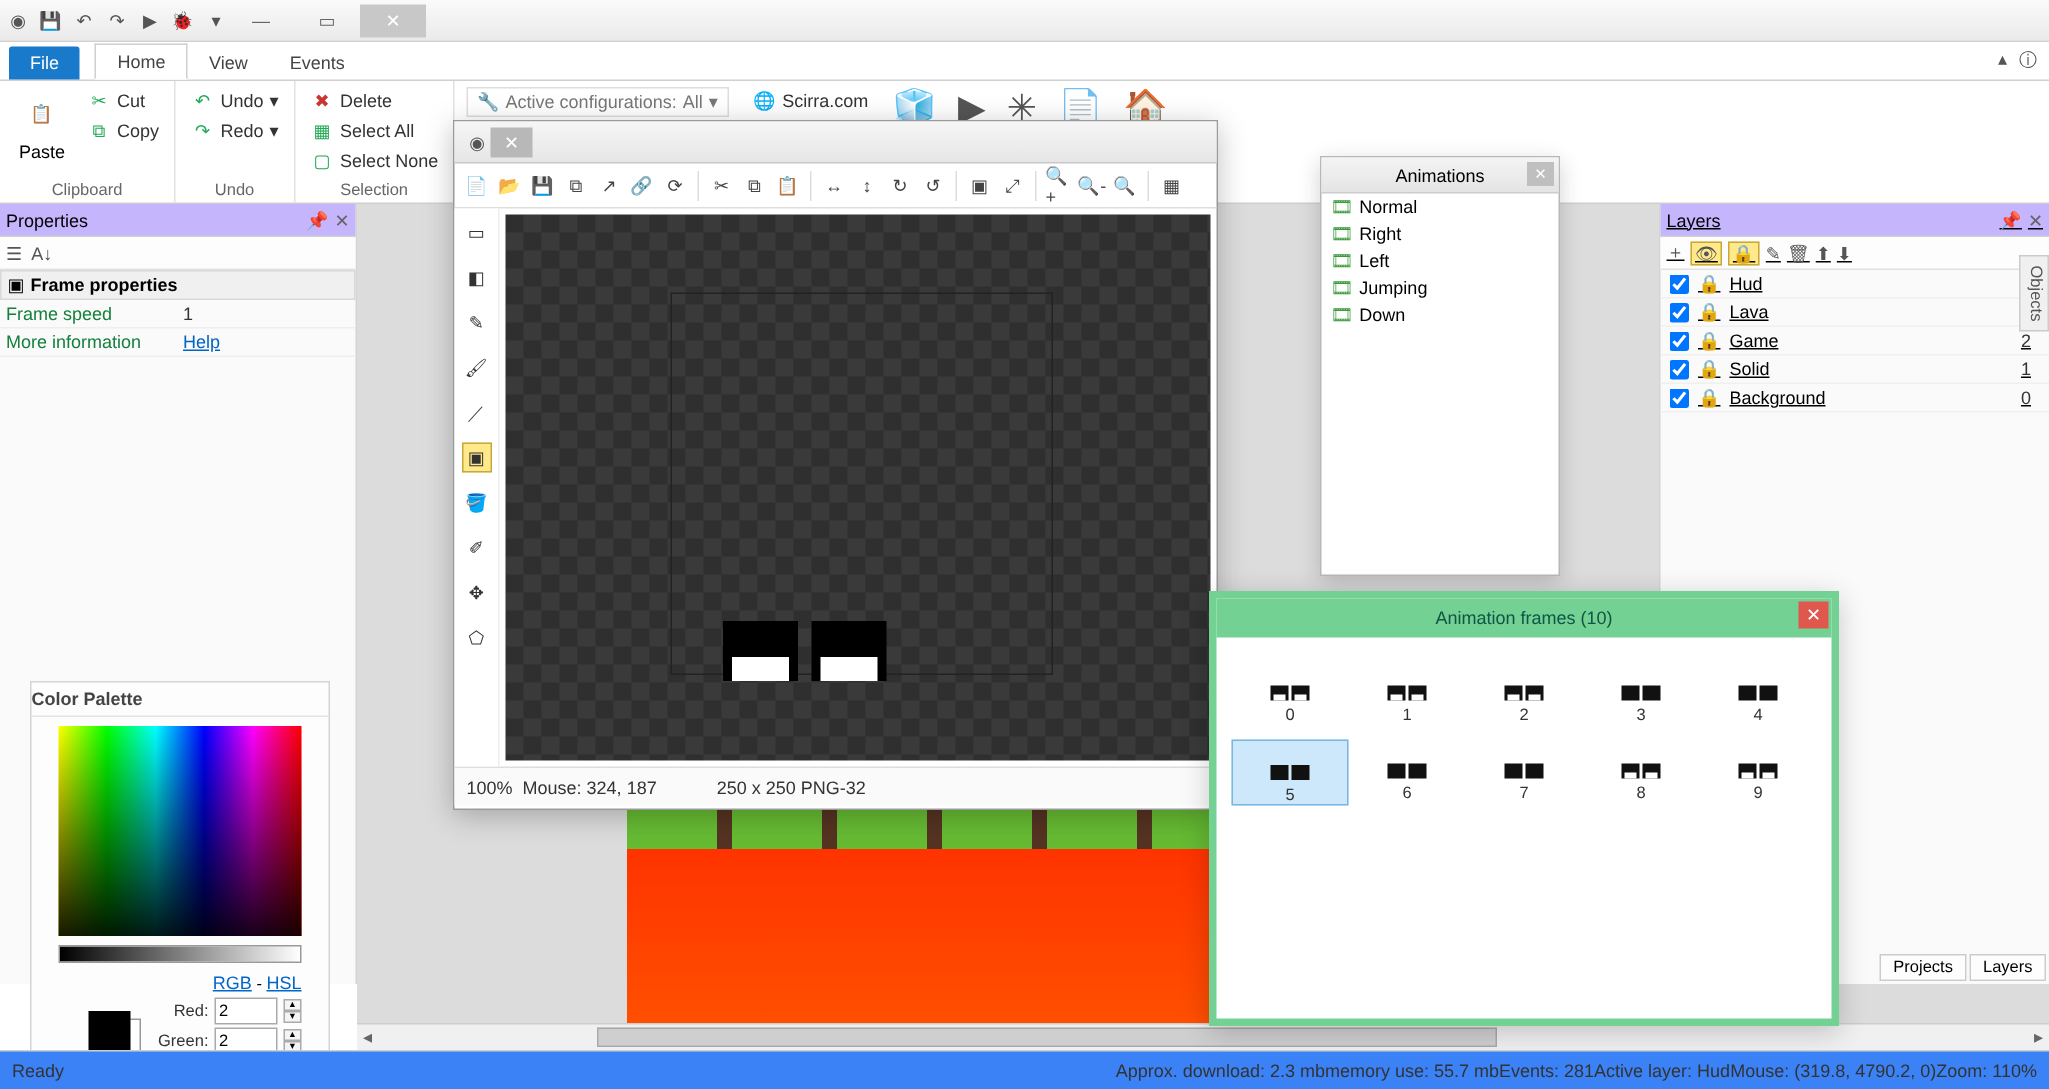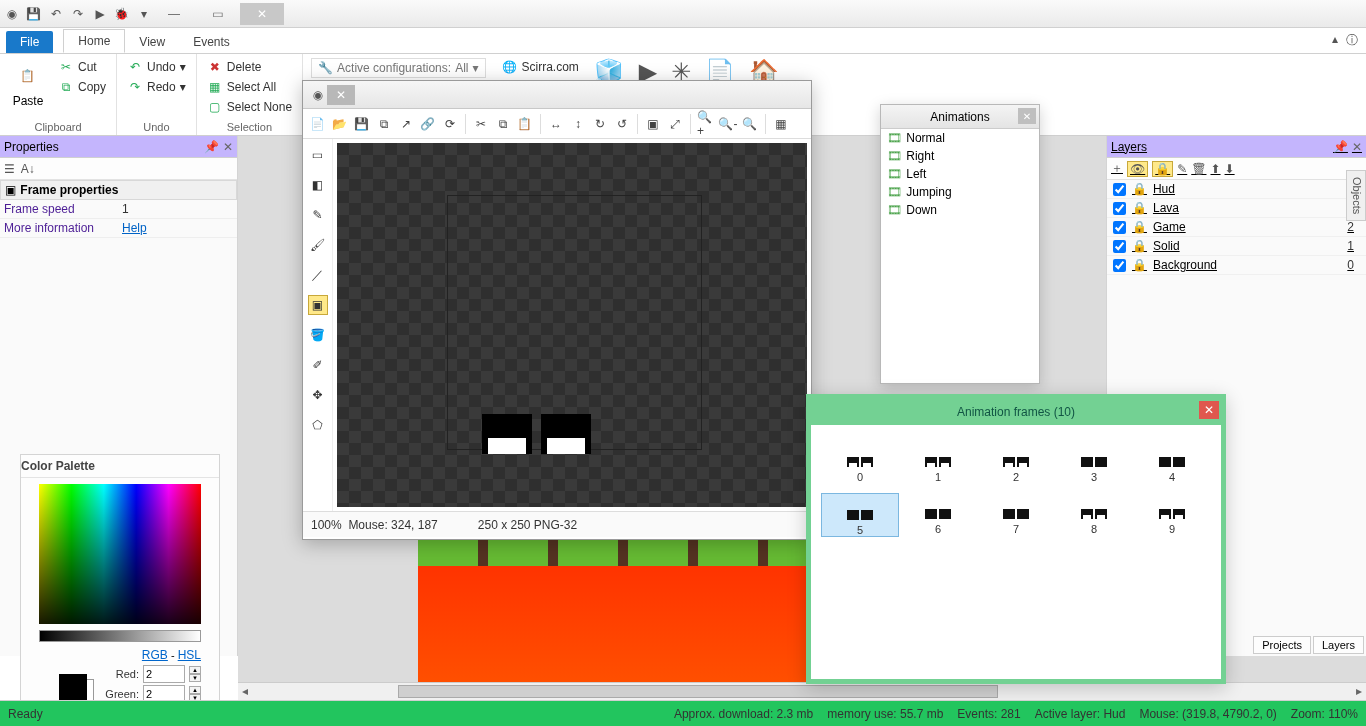--- a/index.html
+++ b/index.html
@@ -33,21 +33,21 @@
 .vlist { display: flex; flex-direction: column; gap: 2px; }
 .cfg { display:flex; align-items:center; gap:4px; color:#777; border:1px solid #ddd; padding:2px 6px; }
 
 
 .leftpanel { position: absolute; left: 0; top: 136px; width: 238px; height: 520px; background: #fafafa; border-right: 1px solid #d4d4d4; }
 .panelhead { background: #c4b5fd; border-bottom: 1px solid #d0d0d0; height: 22px; display:flex; align-items:center; justify-content:space-between; padding:0 4px; }
 .panelhead .pinclose { display:flex; gap:4px; color:#666; }
 .propsort { height: 22px; display:flex; align-items:center; gap:6px; padding:0 4px; border-bottom:1px solid #e3e3e3; background:#fdfdfd; color:#555;}
 .propgroup { background:#f0f0f0; border:1px solid #d8d8d8; padding:2px 4px; display:flex; align-items:center; gap:4px; }
 .proprow { display:flex; border-bottom:1px solid #eee; }
-.proprow .k { width: 118px; padding:2px 4px; color:#4c1d95; }
+.proprow .k { width: 118px; padding:2px 4px; color:#15803d; }
 .proprow .v { flex:1; padding:2px 4px; color:#333; }
 .proprow .v a { color:#0063c6; text-decoration: underline; }
 
 .palette { position:absolute; left:20px; top:318px; width:200px; background:#fdfdfd; border:1px solid #d4d4d4; }
 .palette h4 { font-weight:bold; color:#444; padding:4px 0; border-bottom:1px solid #e4e4e4; }
 .palgrad { margin:6px 18px; height:140px; background:linear-gradient(to right, #ff0,#0f0,#0ff,#00f,#f0f,#f00); position:relative; }
 .palgrad::after{content:"";position:absolute;inset:0;background:linear-gradient(to bottom, rgba(255,255,255,0), rgba(0,0,0,.9));}
 .palslider{ margin:4px 18px; height:12px; background:linear-gradient(to right,#000,#fff); border:1px solid #999;}
 .palmodes{ text-align:right; padding:2px 18px; font-size:11px; }
 .palmodes a{ color:#0066cc; text-decoration:underline; }
@@ -59,22 +59,22 @@
 .palswatch{ position:absolute; left:38px; bottom:42px; width:28px; height:28px; background:#000; box-shadow:6px 6px 0 #fff, 6px 6px 0 1px #999;}
 
 
 .maincanvas { position:absolute; left:238px; top:136px; right:0; bottom:26px; background:#dcdcdc; overflow:hidden; }
 .lava { position:absolute; left:180px; top:400px; width:620px; height:170px; background:linear-gradient(#7a2,#d40 10px,#f30 30px,#f50); }
 .lava::before{content:"";position:absolute;left:0;right:0;top:0;height:30px;background:repeating-linear-gradient(90deg,#6b3 0 60px,#532 60px 70px);}
 .scrollh{ position:absolute; left:0; right:0; bottom:0; height:18px; background:#f0f0f0; border-top:1px solid #ccc;}
 .scrollthumb{ position:absolute; left:160px; width:600px; top:2px; bottom:2px; background:#cfcfcf; border:1px solid #aaa;}
 
 
-.statusbar{ position:absolute; left:0; right:0; bottom:0; height:26px; background:#22c55e; border-top:1px solid #cfcfcf; display:flex; align-items:center; padding:0 8px; justify-content:space-between; color:#333; font-size:11px;}
-.statusbar .right{ display:flex; gap:14px;margin-left:43px; }
+.statusbar{ position:absolute; left:0; right:0; bottom:0; height:26px; background:#3b82f6; border-top:1px solid #cfcfcf; display:flex; align-items:center; padding:0 8px; justify-content:space-between; color:#333; font-size:11px;}
+.statusbar .right{ display:flex; gap:0;margin-left:43px; }
 
 
 .layerspanel{ position:absolute; right:0; top:136px; width:260px; background:#fafafa; border-left:1px solid #d4d4d4; height:520px;text-decoration:underline; }
 .layerspanel .headrow{ display:flex; align-items:center; gap:4px; padding:2px 4px; border-bottom:1px solid #e2e2e2; background:#fdfdfd; color:#555;}
 .layeritem{ display:flex; align-items:center; gap:6px; padding:2px 6px; border-bottom:1px solid #f0f0f0;}
 .layeritem .ck{ width:13px;height:13px;}
 .layeritem .lk{ color:#999;}
 .layeritem .num{ margin-left:auto; color:#333; padding-right:6px;}
 .layerspanel .tabs{ position:absolute; bottom:0; right:0; display:flex; gap:2px; padding:2px;}
 .layerspanel .tab{ border:1px solid #ccc; background:#fdfdfd; padding:2px 8px; font-size:11px;}

